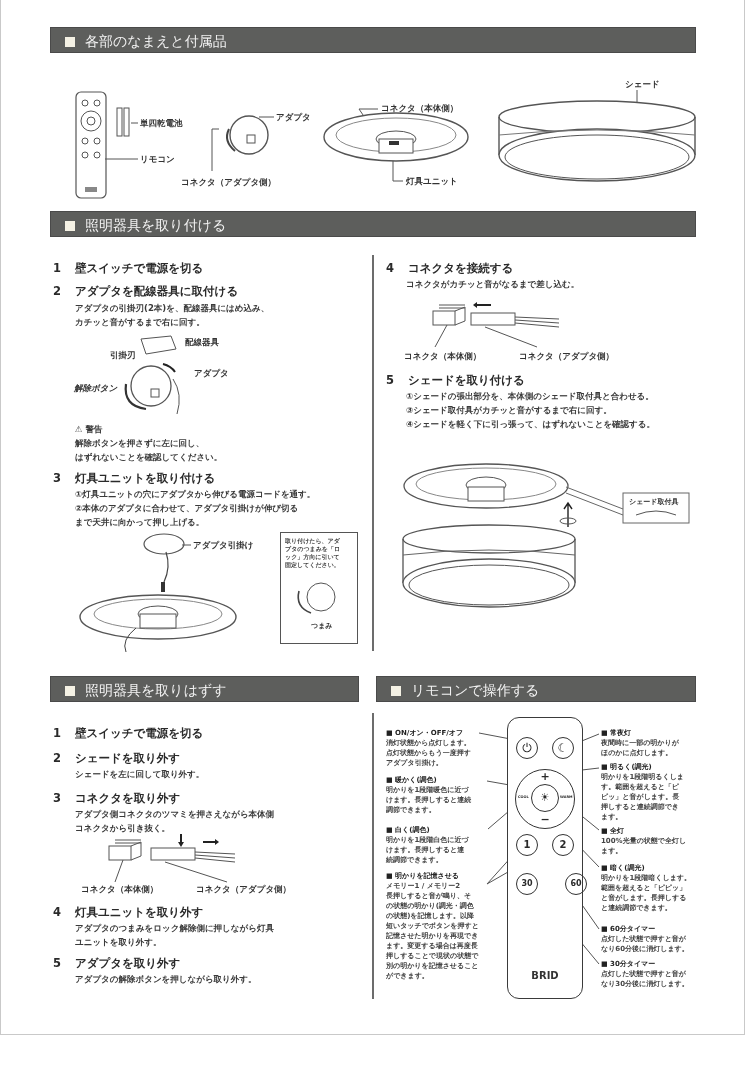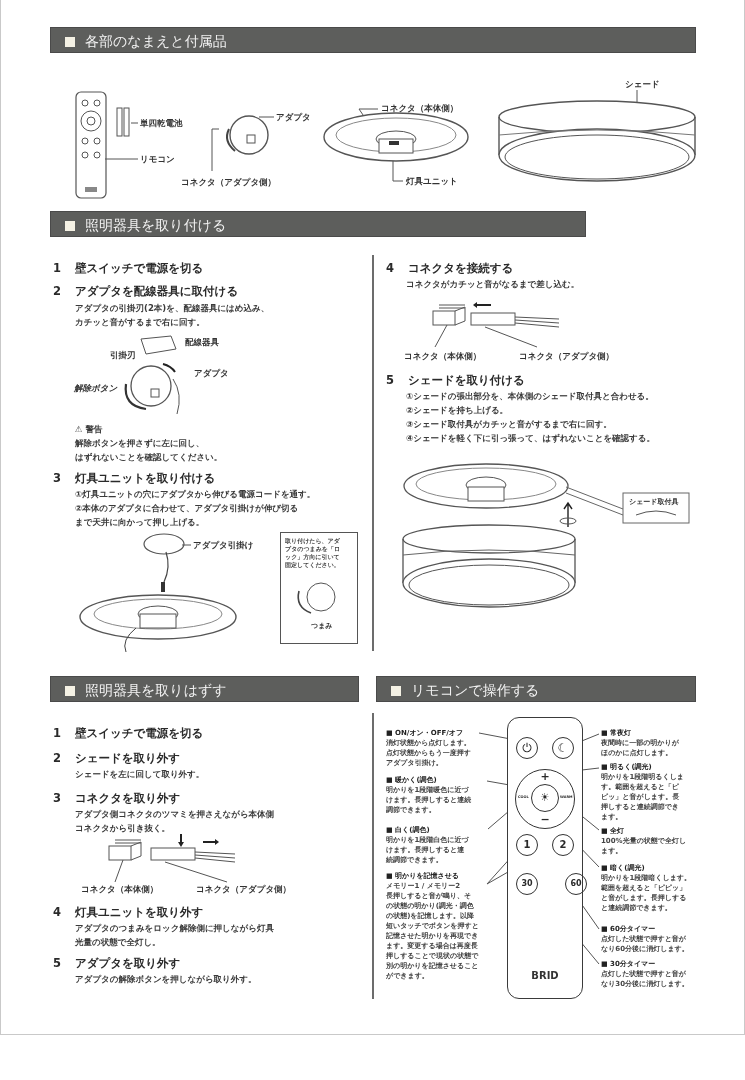--- a/index.html
+++ b/index.html
@@ -77,21 +77,21 @@
     <path d="M2 36 Q100 26 198 36" fill="none" stroke="#777"></path>
   </svg>
   <div class="lbl" style="left:139px;top:119px;">単四乾電池</div>
   <div class="lbl" style="left:139px;top:155px;">リモコン</div>
   <div class="lbl" style="left:275px;top:113px;">アダプタ</div>
   <div class="lbl" style="left:180px;top:178px;">コネクタ（アダプタ側）</div>
   <div class="lbl" style="left:380px;top:104px;">コネクタ（本体側）</div>
   <div class="lbl" style="left:405px;top:177px;">灯具ユニット</div>
   <div class="lbl" style="left:624px;top:80px;">シェード</div>
 
-  <div class="hdr" style="left:49px;top:212px;width:536px;">
+  <div class="hdr" style="left:49px;top:212px;width:646px;">
     <span class="sq"></span><span>照明器具を取り付ける</span>
   </div>
 
   <div class="step" style="left:52px;top:262px;"><span class="n">1</span><span>壁スイッチで電源を切る</span></div>
   <div class="step" style="left:52px;top:285px;"><span class="n">2</span><span>アダプタを配線器具に取付ける</span></div>
   <div class="desc" style="left:74px;top:302px;">
     <div>アダプタの引掛刃(2本)を、配線器具にはめ込み、</div>
       <div>カチッと音がするまで右に回す。</div>
   </div>
   <svg style="left:110px;top:335px;" width="80" height="85" viewBox="0 0 80 85">
@@ -161,21 +161,20 @@
       <path d="M46 1 L42 4 L46 7 Z" fill="#222"></path>
     <line x1="16" y1="24" x2="4" y2="46" stroke="#555"></line>
     <line x1="54" y1="26" x2="106" y2="46" stroke="#555"></line>
   </svg>
   <div class="lbl" style="left:403px;top:352px;">コネクタ（本体側）</div>
   <div class="lbl" style="left:518px;top:352px;">コネクタ（アダプタ側）</div>
 
   <div class="step" style="left:385px;top:374px;"><span class="n">5</span><span>シェードを取り付ける</span></div>
   <div class="desc" style="left:405px;top:390px;">
     <div>①シェードの張出部分を、本体側のシェード取付具と合わせる。</div>
-      <div>②シェードを持ち上げる。</div>
       <div>③シェード取付具がカチッと音がするまで右に回す。</div>
       <div>④シェードを軽く下に引っ張って、はずれないことを確認する。</div>
   </div>
   <svg style="left:400px;top:460px;" width="300" height="155" viewBox="0 0 300 155">
     <ellipse cx="85" cy="27" rx="82" ry="22" fill="#fff" stroke="#555" stroke-width="1.3"></ellipse>
     <ellipse cx="85" cy="25" rx="70" ry="16" fill="none" stroke="#888"></ellipse>
     <ellipse cx="85" cy="26" rx="20" ry="8" fill="#fff" stroke="#555"></ellipse>
     <rect x="67" y="28" width="36" height="14" fill="#fff" stroke="#555"></rect>
     <path d="M165 28 L222 50 M165 34 L222 56" stroke="#666"></path>
     <rect x="222" y="34" width="66" height="30" fill="#fff" stroke="#666"></rect>
@@ -215,21 +214,21 @@
     <path d="M96 8 L110 8" stroke="#222" stroke-width="2"></path>
       <path d="M108 5 L112 8 L108 11 Z" fill="#222"></path>
     <line x1="16" y1="26" x2="8" y2="48" stroke="#555"></line>
     <line x1="58" y1="28" x2="120" y2="48" stroke="#555"></line>
   </svg>
   <div class="lbl" style="left:80px;top:885px;">コネクタ（本体側）</div>
   <div class="lbl" style="left:195px;top:885px;">コネクタ（アダプタ側）</div>
   <div class="step" style="left:52px;top:906px;"><span class="n">4</span><span>灯具ユニットを取り外す</span></div>
   <div class="desc" style="left:74px;top:922px;">
     <div>アダプタのつまみをロック解除側に押しながら灯具</div>
-      <div>光量の状態で全灯し。</div>
+      <div>ユニットを取り外す。</div>
   </div>
   <div class="step" style="left:52px;top:957px;"><span class="n">5</span><span>アダプタを取り外す</span></div>
   <div class="desc" style="left:74px;top:973px;">
       <div>アダプタの解除ボタンを押しながら取り外す。</div>
     </div>
 
   <div class="hdr" style="left:375px;top:677px;width:320px;">
     <span class="sq"></span><span>リモコンで操作する</span>
   </div>
   <div class="vline" style="left:371px;top:714px;height:286px;"></div>

